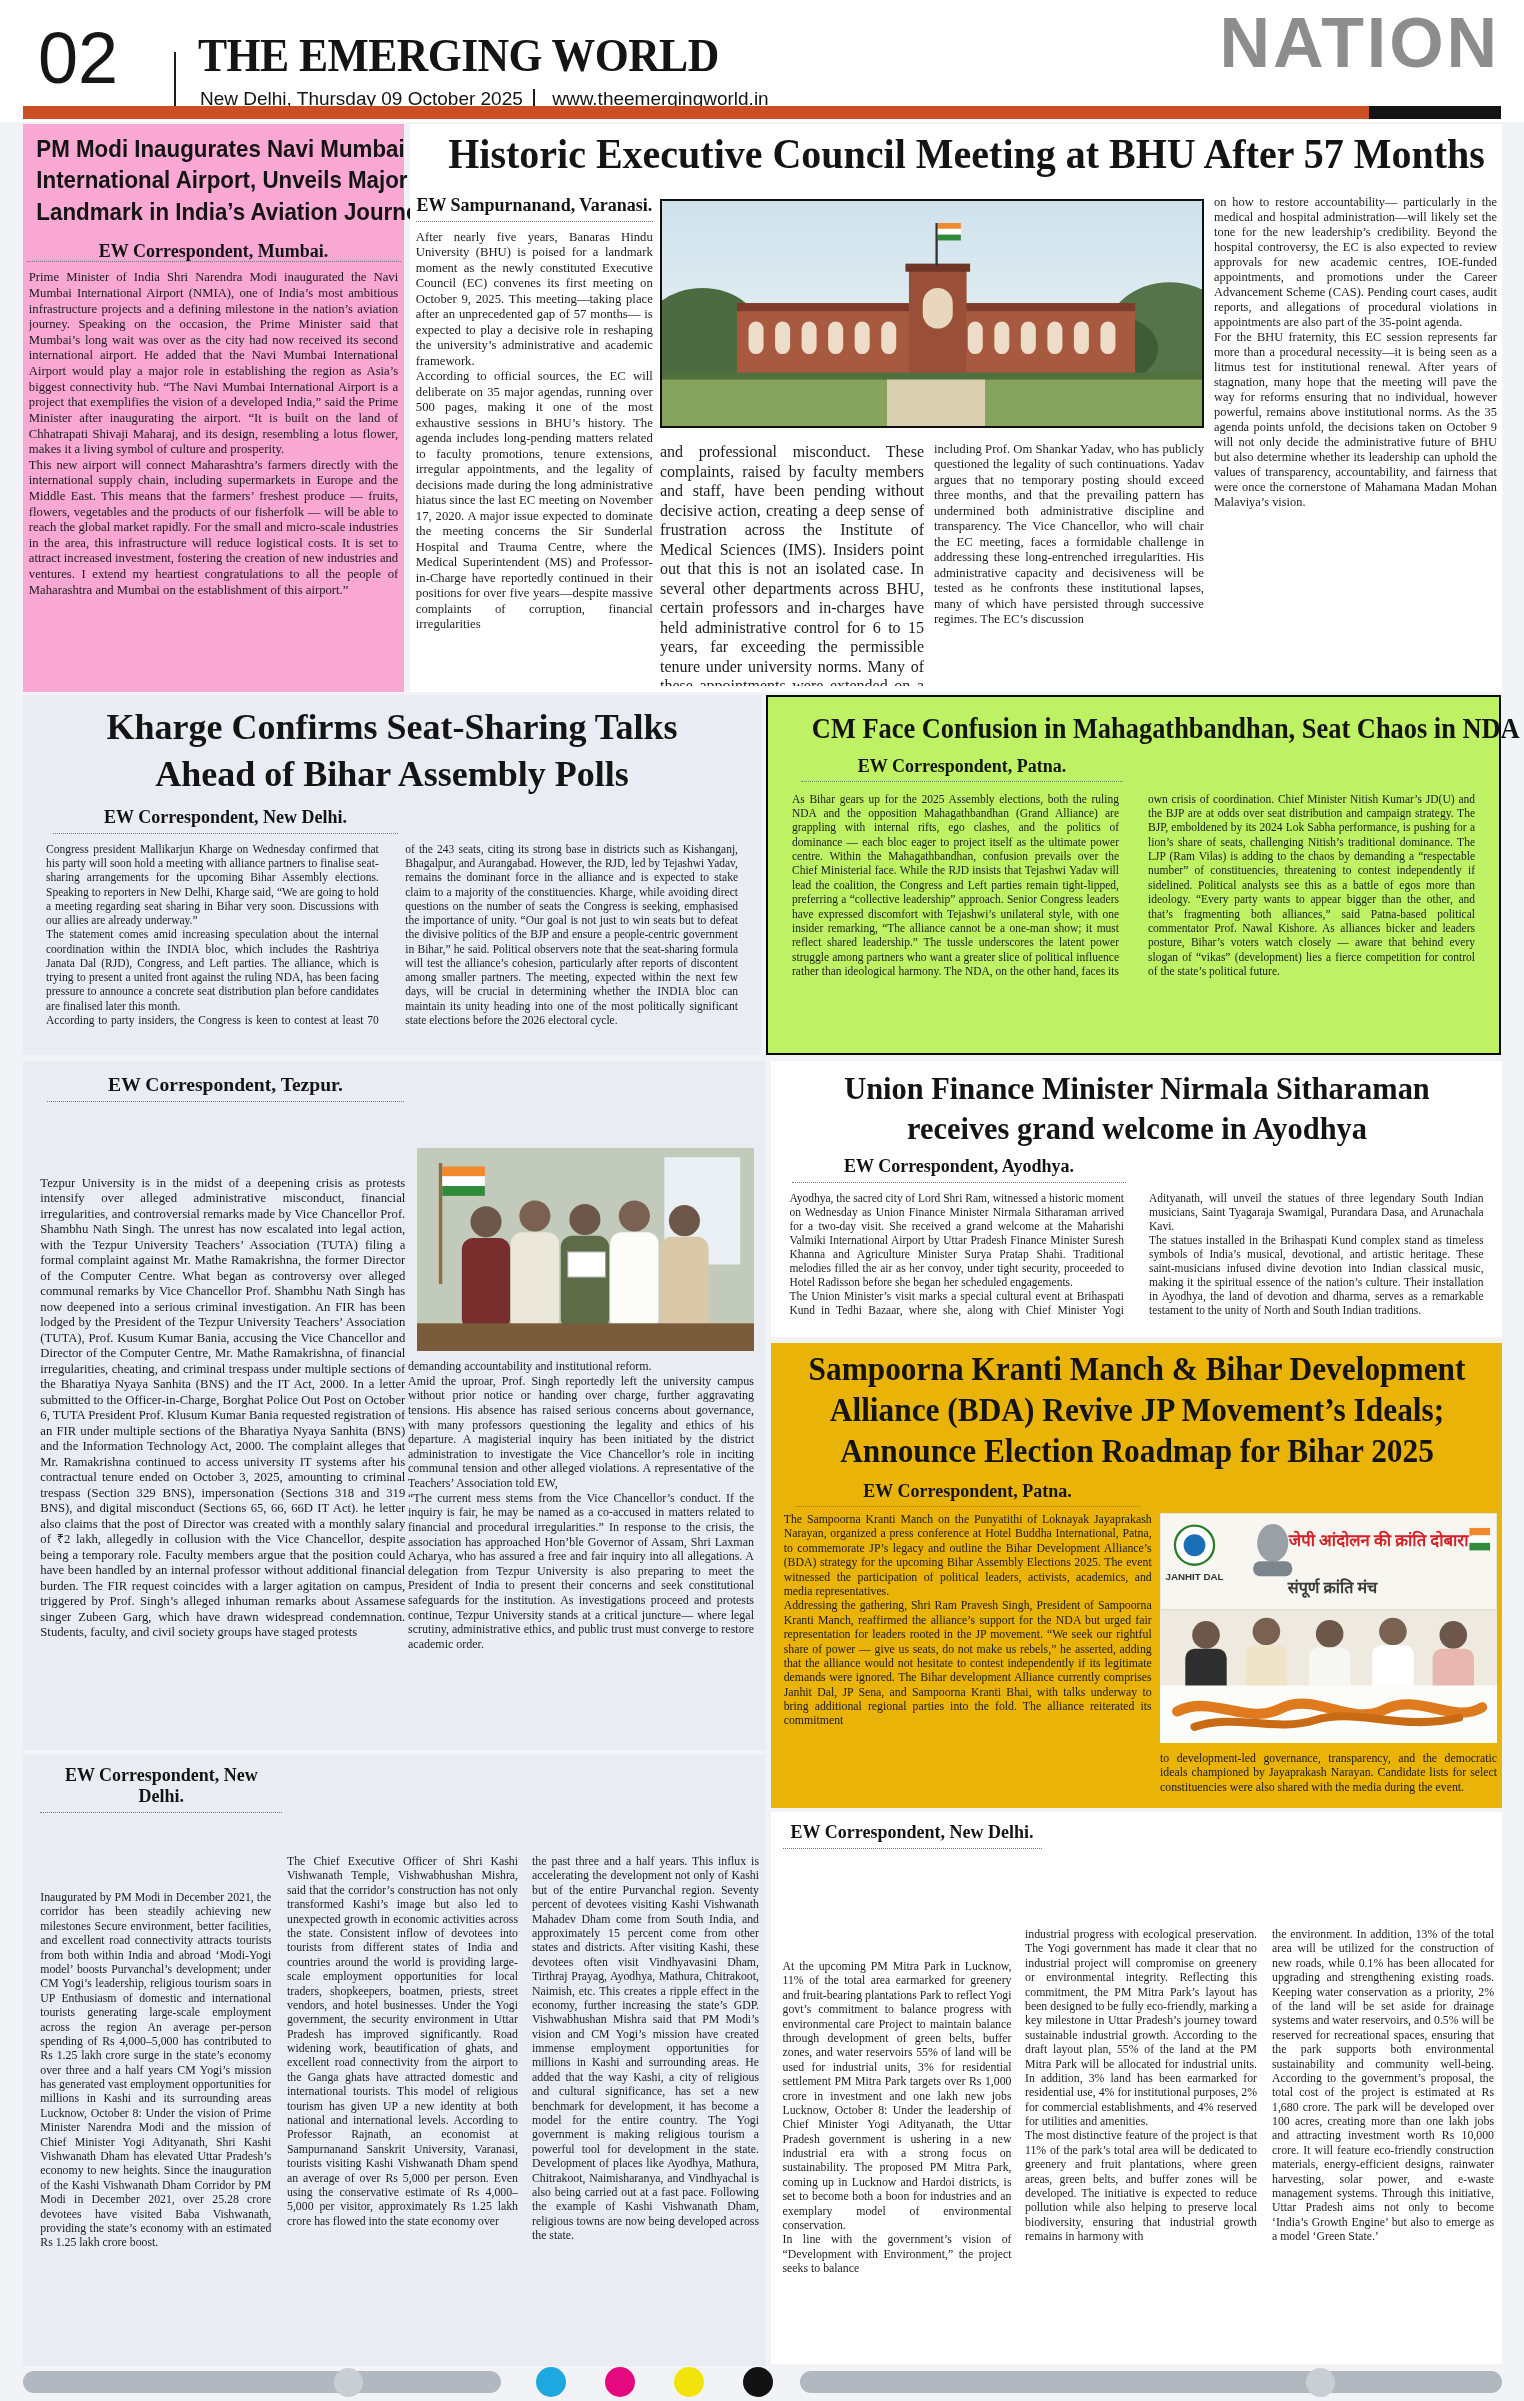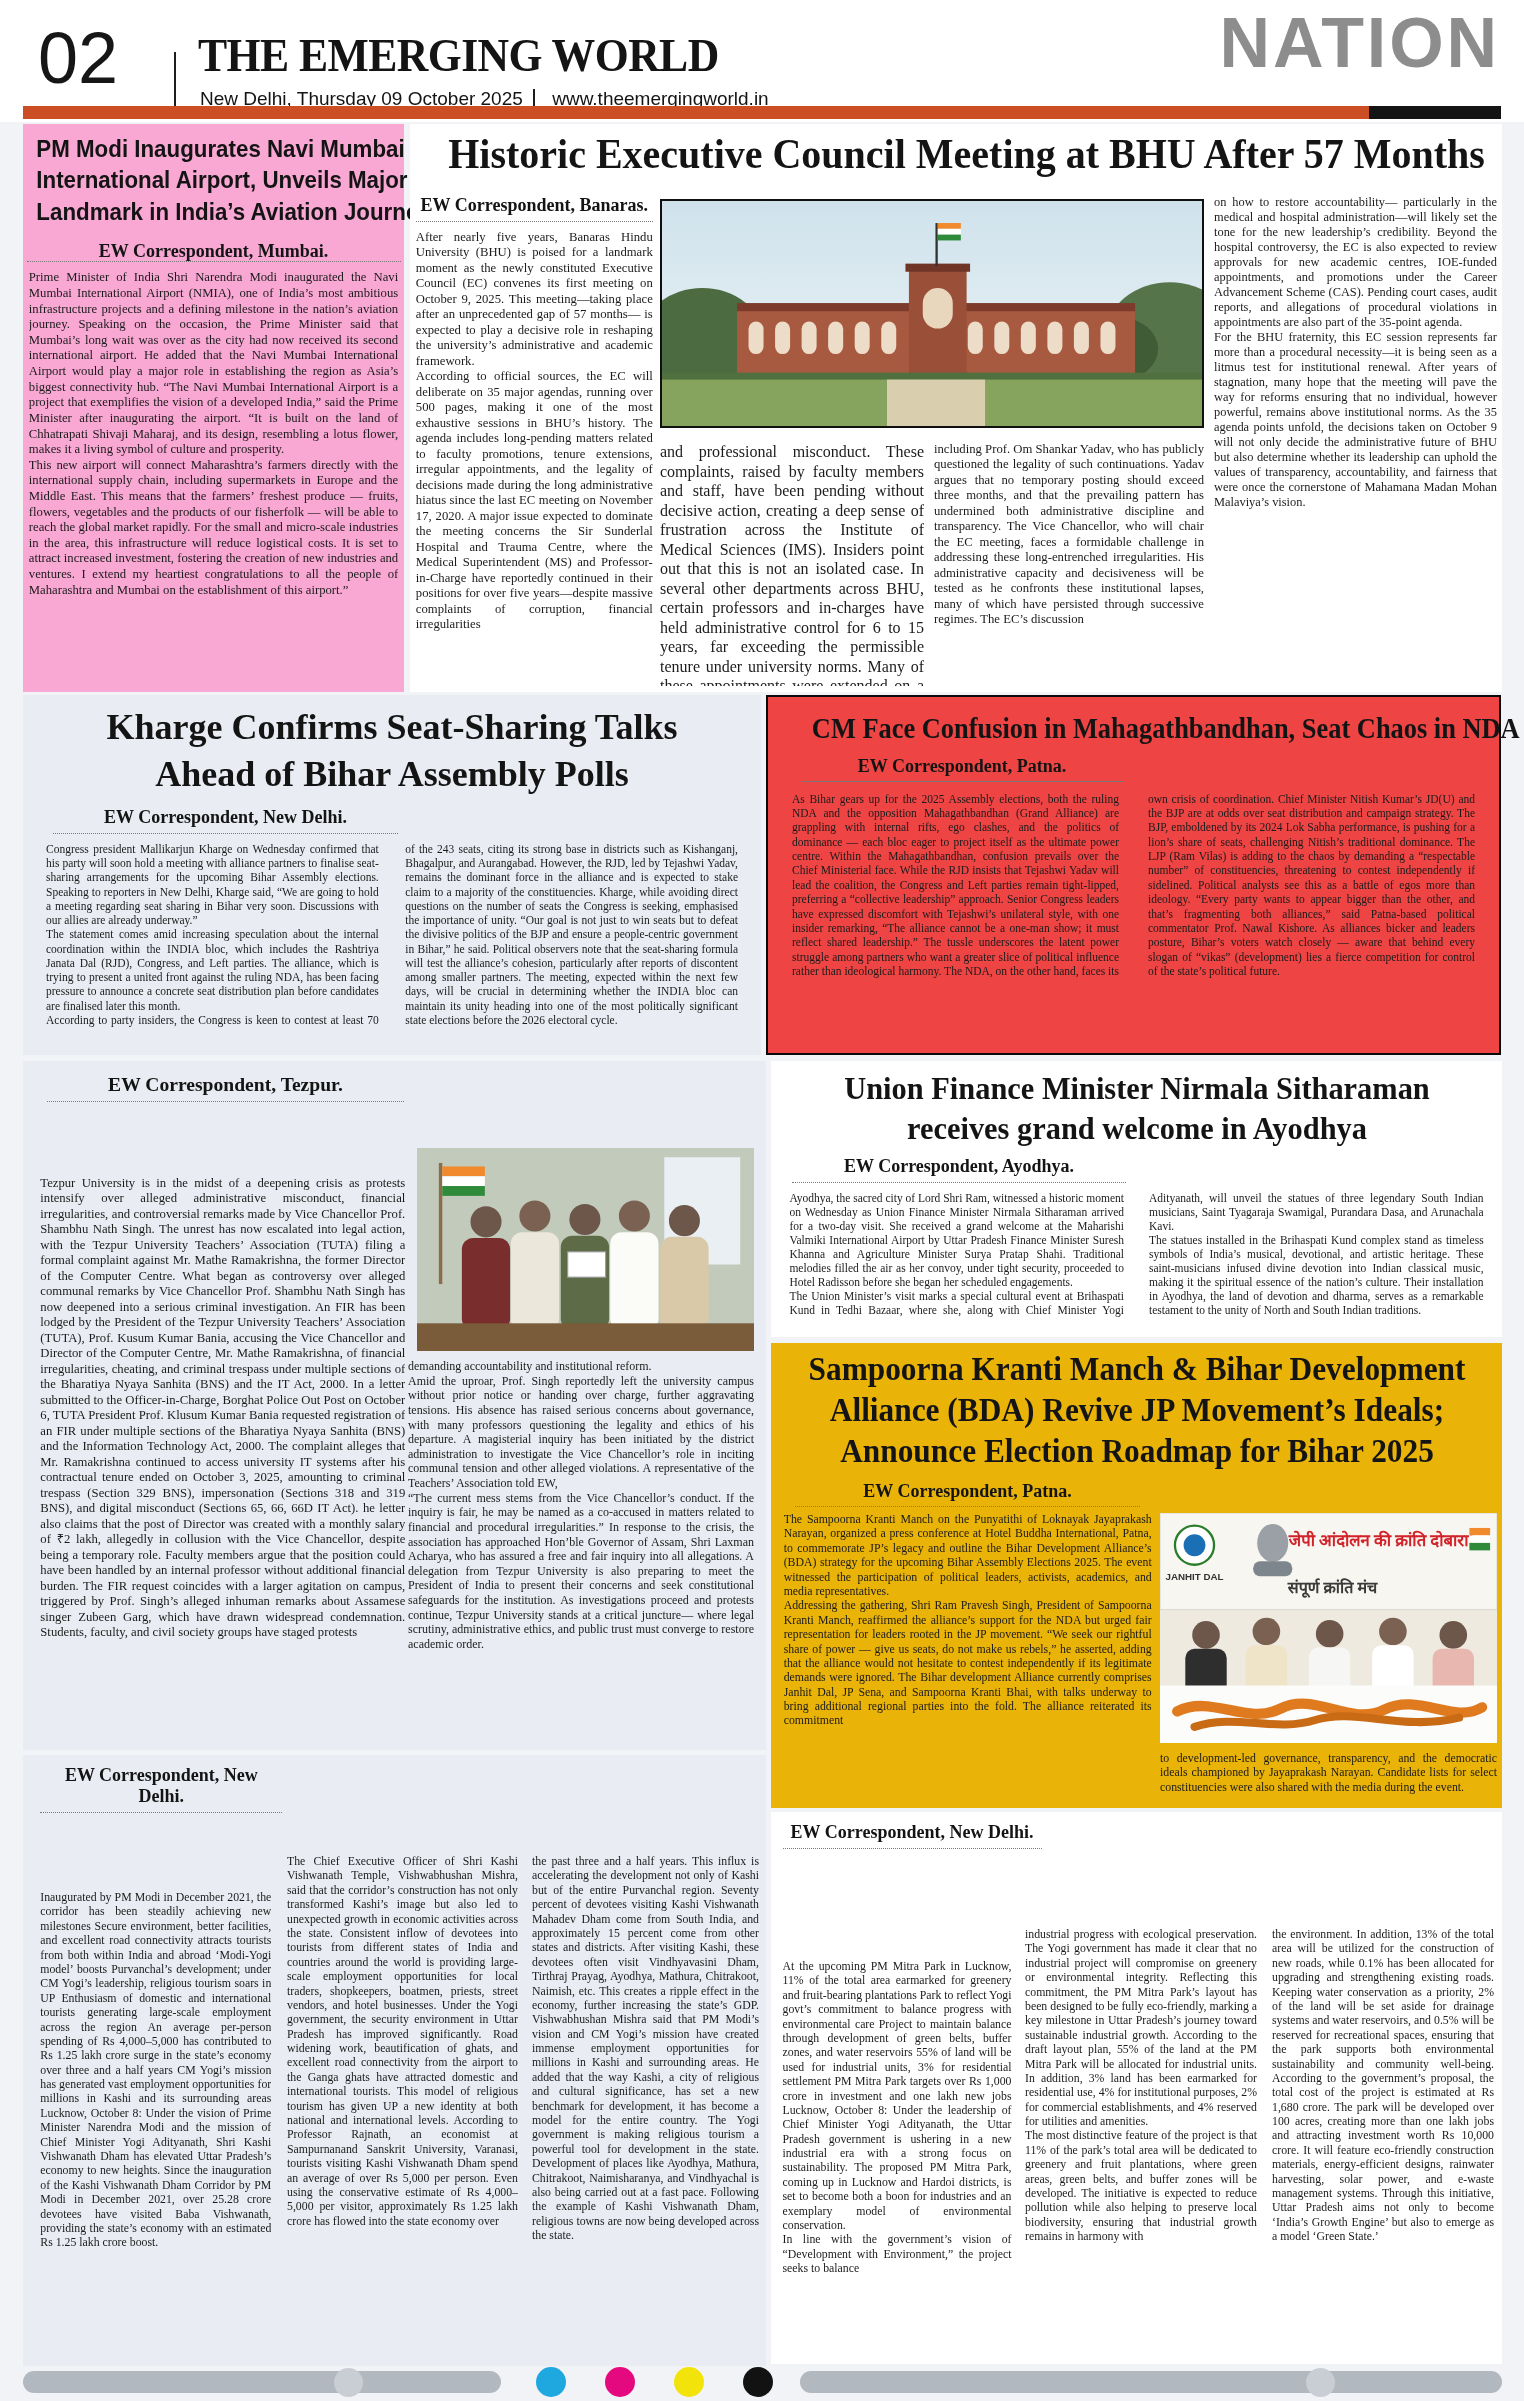--- a/index.html
+++ b/index.html
@@ -42,21 +42,21 @@
   .b-col4{position:absolute;left:804px;top:71px;width:283px;height:490px;font-size:12.4px;line-height:1.21;}
 
   
   .art-k{left:23px;top:695px;width:738px;height:360px;background:#e9edf3;}
   .art-k .headline{max-width:621px;margin:0 auto;padding-top:9.2px;font:700 36px/1.3 "Liberation Serif",serif;}
   .art-k .byline{width:345px;margin:9.2px 0 0 30px;}
   .art-k .rule{width:345px;margin-left:30px;}
   .k-body{margin:8px 23px 0;height:220px;columns:2;column-gap:26.5px;font-size:11.5px;line-height:1.24;}
 
   
-  .art-c{left:766px;top:695px;width:735px;height:360px;background:#ef4444;border:2.3px solid #0a0a0a;}
+  .art-c{left:766px;top:695px;width:735px;height:360px;background:#bef264;border:2.3px solid #0a0a0a;}
   .art-c .headline{padding-top:14px;font:700 30px/1.1 "Liberation Serif",serif;white-space:nowrap;transform:scaleX(.88);transform-origin:50% 0;}
   .art-c .byline{width:322px;margin:11.5px 0 0 33px;}
   .art-c .rule{width:322px;margin-left:33px;}
   .c-body{margin:9.2px 24px 0;height:246px;columns:2;column-gap:29px;font-size:11.5px;line-height:1.25;}
 
   
   .art-t{left:23px;top:1061px;width:743px;height:689px;background:#e9edf3;}
   .art-t .headline{padding-top:9.2px;font:700 44px/1.05 "Liberation Serif",serif;letter-spacing:1.7px;}
   .art-t .byline{width:357px;margin:12.7px 0 0 24px;font-size:19.6px;}
   .art-t .rule{width:357px;margin-left:24px;}
@@ -138,21 +138,21 @@
     </div>
     <div class="byline">EW Correspondent, Mumbai.</div>
     <div class="rule"></div>
     <div class="btxt">Prime Minister of India Shri Narendra Modi inaugurated the Navi Mumbai International Airport (NMIA), one of India’s most ambitious infrastructure projects and a defining milestone in the nation’s aviation journey. Speaking on the occasion, the Prime Minister said that Mumbai’s long wait was over as the city had now received its second international airport. He added that the Navi Mumbai International Airport would play a major role in establishing the region as Asia’s biggest connectivity hub. “The Navi Mumbai International Airport is a project that exemplifies the vision of a developed India,” said the Prime Minister after inaugurating the airport. “It is built on the land of Chhatrapati Shivaji Maharaj, and its design, resembling a lotus flower, makes it a living symbol of culture and prosperity.
 This new airport will connect Maharashtra’s farmers directly with the international supply chain, including supermarkets in Europe and the Middle East. This means that the farmers’ freshest produce — fruits, flowers, vegetables and the products of our fisherfolk — will be able to reach the global market rapidly. For the small and micro-scale industries in the area, this infrastructure will reduce logistical costs. It is set to attract increased investment, fostering the creation of new industries and ventures. I extend my heartiest congratulations to all the people of Maharashtra and Mumbai on the establishment of this airport.”</div>
   </div>
 
   <div class="art art-b">
     <div class="headline">Historic Executive Council Meeting at BHU After 57 Months</div>
     <div class="b-col1">
-      <div class="byline">EW Correspondent, Banaras.</div>
+      <div class="byline">EW Sampurnanand, Varanasi.</div>
       <div class="rule"></div>
       <div class="btxt">After nearly five years, Banaras Hindu University (BHU) is poised for a landmark moment as the newly constituted Executive Council (EC) convenes its first meeting on October 9, 2025. This meeting—taking place after an unprecedented gap of 57 months— is expected to play a decisive role in reshaping the university’s administrative and academic framework.
 According to official sources, the EC will deliberate on 35 major agendas, running over 500 pages, making it one of the most exhaustive sessions in BHU’s history. The agenda includes long-pending matters related to faculty promotions, tenure extensions, irregular appointments, and the legality of decisions made during the long administrative hiatus since the last EC meeting on November 17, 2020. A major issue expected to dominate the meeting concerns the Sir Sunderlal Hospital and Trauma Centre, where the Medical Superintendent (MS) and Professor-in-Charge have reportedly continued in their positions for over five years—despite massive complaints of corruption, financial irregularities</div>
     </div>
     <div class="b-img">
       <svg width="100%" height="100%" viewBox="0 0 936 388" preserveAspectRatio="none">
         <defs>
           <linearGradient id="sky" x1="0" y1="0" x2="0" y2="1">
             <stop offset="0" stop-color="#cfe2ec"></stop>
               <stop offset="1" stop-color="#f0f5f7"></stop>

